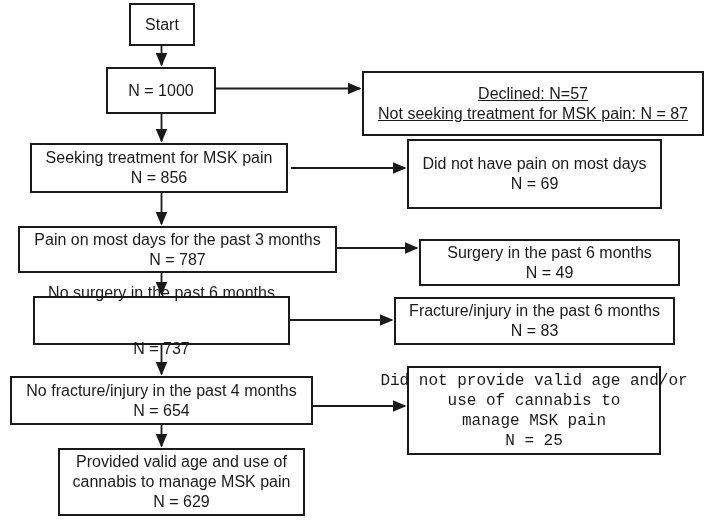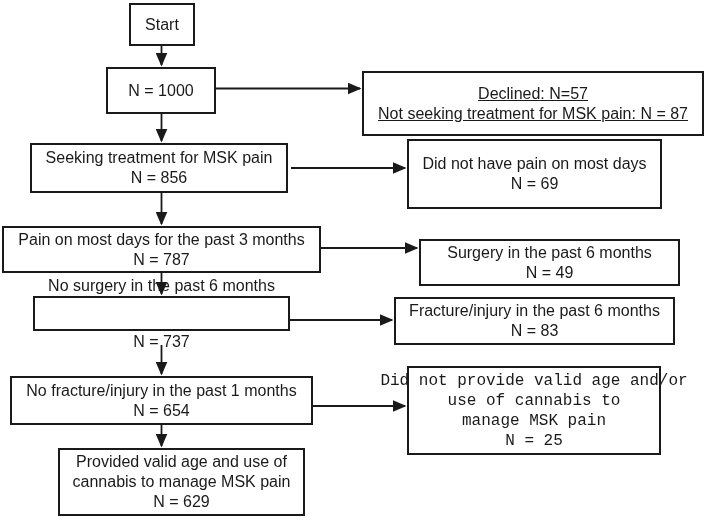--- a/index.html
+++ b/index.html
@@ -61,32 +61,32 @@
 
   <div class="node" style="left:106px;top:67px;width:110px;height:47px;">
     <span class="ln">N = 1000</span>
   </div>
 
   <div class="node" style="left:30px;top:143px;width:258px;height:50px;">
     <span class="ln">Seeking treatment for MSK pain</span>
     <span class="ln">N = 856</span>
   </div>
 
-  <div class="node" style="left:2px;top:226px;width:319px;height:47px;">
+  <div class="node" style="left:18px;top:226px;width:319px;height:47px;">
     <span class="ln">Pain on most days for the past 3 months</span>
     <span class="ln">N = 787</span>
   </div>
 
-  <div class="node" style="left:33px;top:296px;width:257px;height:35px;gap:36px;">
+  <div class="node" style="left:33px;top:296px;width:257px;height:49px;gap:36px;">
     <span class="ln">No surgery in the past 6 months</span>
     <span class="ln">N = 737</span>
   </div>
 
   <div class="node" style="left:10px;top:376px;width:303px;height:49px;">
-    <span class="ln">No fracture/injury in the past 1 months</span>
+    <span class="ln">No fracture/injury in the past 4 months</span>
     <span class="ln">N = 654</span>
   </div>
 
   <div class="node" style="left:38px;top:448px;width:247px;height:68px;margin-left:20px;">
     <span class="ln">Provided valid age and use of</span>
     <span class="ln">cannabis to manage MSK pain</span>
     <span class="ln">N = 629</span>
   </div>
 
   <div class="node" style="left:362px;top:71px;width:342px;height:65px;text-decoration:underline;">

